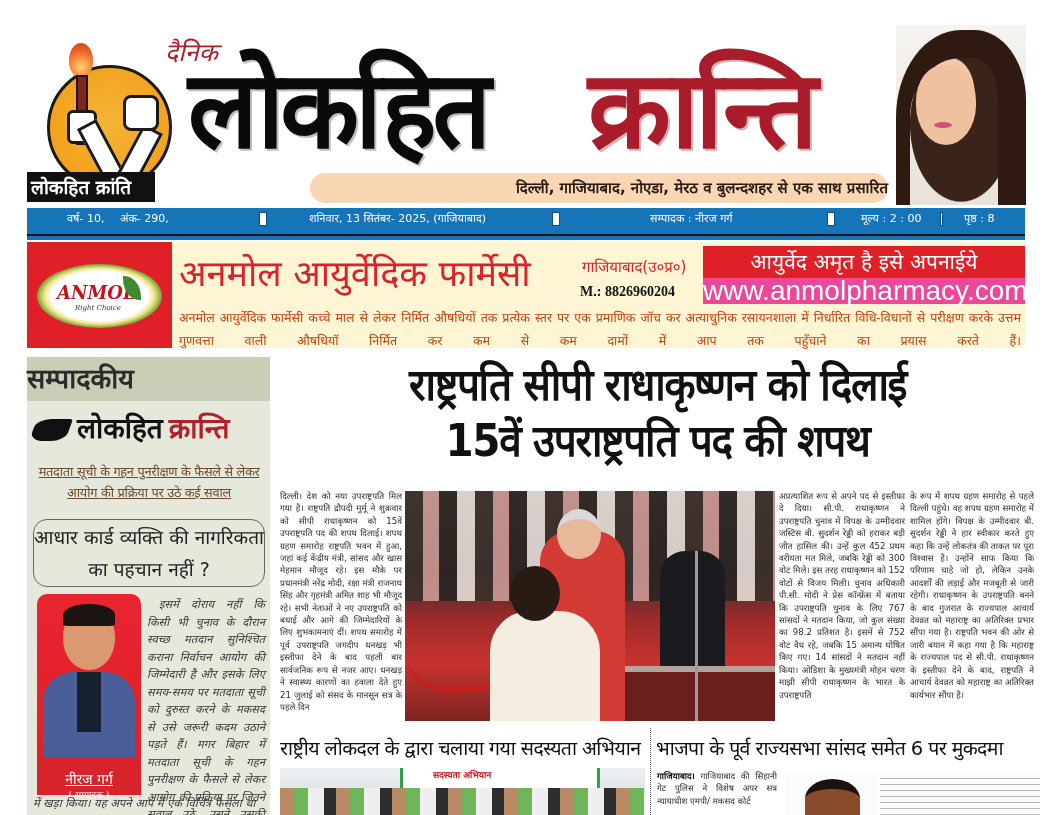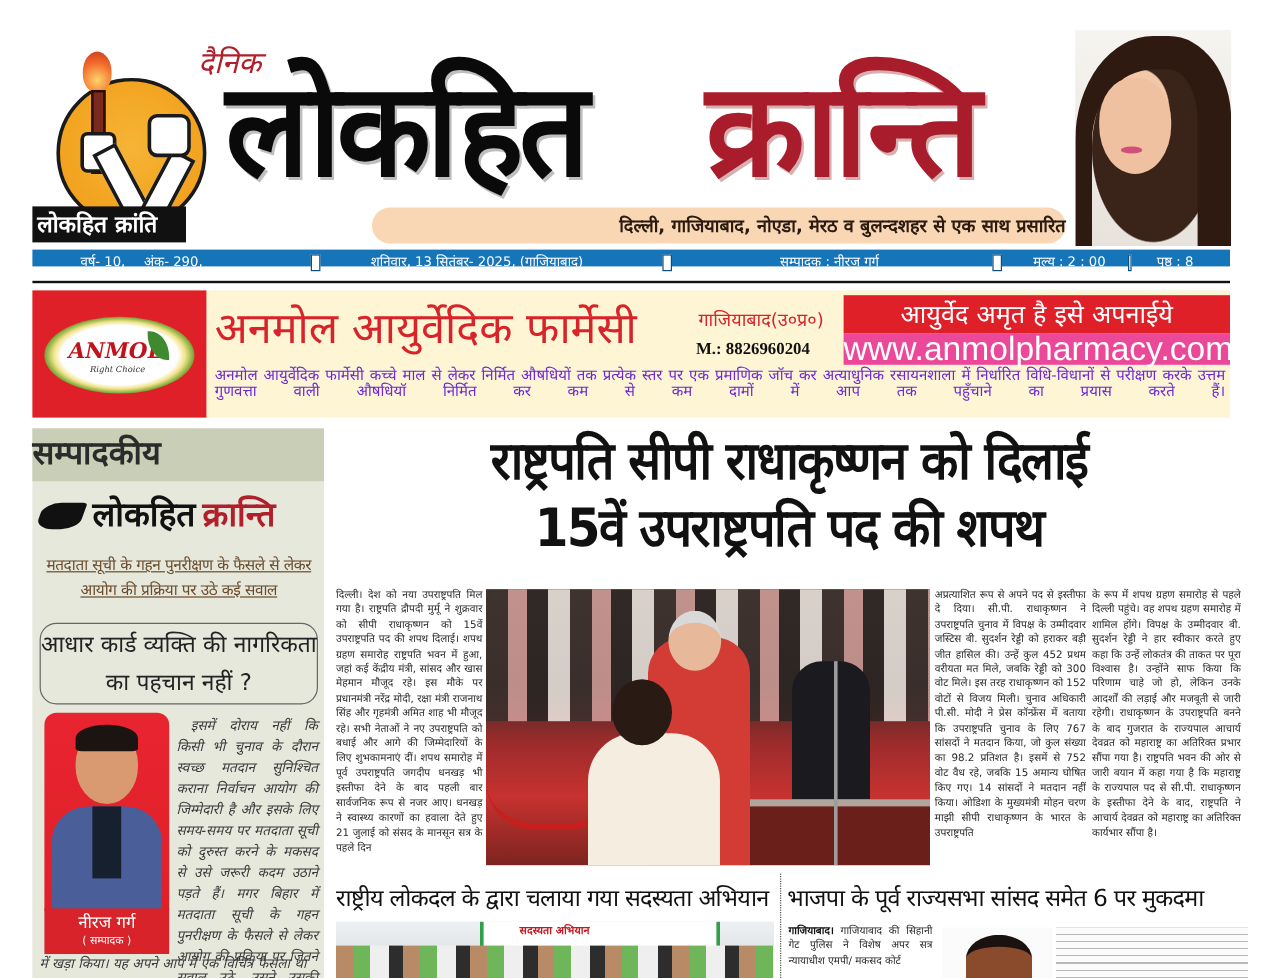--- a/index.html
+++ b/index.html
@@ -34,61 +34,61 @@
   .celebrity { position: absolute; left: 896px; top: 25px; width: 130px; height: 180px; overflow: hidden;
     background: radial-gradient(ellipse at 42% 38%, #f2c8a8 0 22%, transparent 23%),
                 radial-gradient(ellipse at 50% 55%, #3a2318 0 55%, transparent 56%),
                 linear-gradient(180deg, #f6f4f0 0%, #e7e2db 100%); }
   .celebrity .face { position: absolute; left: 20px; top: 40px; width: 60px; height: 80px; border-radius: 45% 45% 50% 50%; background: #efc1a0; }
   .celebrity .lips { position: absolute; left: 38px; top: 97px; width: 18px; height: 6px; border-radius: 50%; background: #d0507a; }
   .celebrity .hair { position: absolute; left: 0; top: 5px; width: 130px; height: 175px; border-radius: 50% 40% 0 0;
     border: 28px solid #2f1a12; border-bottom: none; border-left-width: 14px; }
 
   
-  .info-bar { position: absolute; left: 27px; top: 208px; width: 998px; height: 14px; background: #1674b8; color: #fff;
+  .info-bar { position: absolute; left: 27px; top: 208px; width: 998px; height: 32px; background: #1674b8; color: #fff;
     font-size: 11px; line-height: 22px; }
   .info-bar span { position: absolute; top: 0; white-space: nowrap; }
   .info-sep { position: absolute; top: 4px; width: 8px; height: 14px; background: #fff; border: 1px solid #0c4f83; }
   .rule-black { position: absolute; left: 27px; top: 234px; width: 998px; height: 2px; background: #111; }
 
   
   .ad { position: absolute; left: 27px; top: 242px; width: 998px; height: 106px; background: #fdf5d4; }
   .ad-logo-box { position: absolute; left: 0; top: 0; width: 145px; height: 106px; background: #e02028; }
   .ad-logo-oval { position: absolute; left: 10px; top: 22px; width: 125px; height: 64px; border-radius: 50%;
     background: radial-gradient(ellipse, #ffffff 0 55%, #f2e38a 62%, #7aa83a 70%, #c9a52a 76%, #e02028 82%); }
   .ad-logo-text { position: absolute; left: 30px; top: 40px; font-family: "DejaVu Serif", serif; font-style: italic; font-weight: bold; font-size: 18px; color: #c0141c; }
   .ad-logo-leaf { position: absolute; left: 96px; top: 34px; width: 18px; height: 24px; background: #3f8a2f; border-radius: 0 90% 0 90%; }
   .ad-logo-sub { position: absolute; left: 48px; top: 62px; font-size: 7px; font-style: italic; color: #333; font-family: "DejaVu Serif", serif; }
   .ad-name { position: absolute; left: 152px; top: 6px; font-size: 36px; color: #d8232a; white-space: nowrap; font-family: "DejaVu Sans", sans-serif; }
   .ad-city { position: absolute; left: 555px; top: 14px; font-size: 15px; color: #d8232a; white-space: nowrap; }
   .ad-phone { position: absolute; left: 553px; top: 42px; font-family: Liberation Serif, serif; font-weight: bold; font-size: 14px; color: #111; }
   .ad-slogan { position: absolute; left: 676px; top: 4px; width: 322px; height: 32px; background: #e02028; color: #fff; font-size: 21px; line-height: 32px; text-align: center; white-space: nowrap; }
   .ad-web { position: absolute; left: 676px; top: 36px; width: 322px; height: 26px; background: #ec4899; color: #fff;
     font-family: "Liberation Sans", sans-serif; font-size: 28px; line-height: 26px; text-align: center; }
-  .ad-desc { position: absolute; left: 152px; top: 64px; width: 842px; font-size: 12.5px; line-height: 13px; color: #6d28d9; font-family: "DejaVu Serif", serif; text-align: justify; text-align-last: justify; }
+  .ad-desc { position: absolute; left: 152px; top: 64px; width: 842px; font-size: 12.5px; line-height: 23px; color: #c2410c; font-family: "DejaVu Serif", serif; text-align: justify; text-align-last: justify; }
 
   
   .editorial { position: absolute; left: 27px; top: 357px; width: 243px; height: 458px; background: #e6e8dc; }
   .ed-head { position: absolute; left: 0; top: 0; width: 243px; height: 44px; background: #c9cfb6; 
     font-size: 27px; font-weight: bold; line-height: 44px; color: #2b2b2b; }
   .ed-brand { position: absolute; left: 6px; top: 52px; height: 40px; white-space: nowrap; font-weight: bold; font-size: 28px; line-height: 40px; }
   .ed-pen { display: inline-block; width: 36px; height: 22px; background: #111; border-radius: 40% 10% 40% 40%; transform: skewX(-20deg); vertical-align: middle; margin-right: 8px; }
   .ed-brand .blk { color: #111; }
   .ed-brand .red { color: #b01f2a; margin-left: 6px; }
   .ed-sub { position: absolute; left: 6px; top: 104px; width: 232px; font-size: 12.8px; line-height: 21px; color: #6a4b2c; text-decoration: underline; text-align: center; letter-spacing: -0.3px; }
   .ed-q { position: absolute; left: 6px; top: 162px; width: 232px; height: 68px; border: 1.5px solid #666; border-radius: 14px;
     text-align: center; font-size: 19px; line-height: 32px; color: #222; padding-top: 1px; }
   .ed-photo { position: absolute; left: 10px; top: 237px; width: 104px; height: 165px; border-radius: 10px 10px 0 0; overflow: hidden;
     background: linear-gradient(180deg, #e82430 0%, #e02028 100%); }
   .ed-photo .head { position: absolute; left: 26px; top: 14px; width: 52px; height: 62px; border-radius: 46% 46% 50% 50%; background: #d99a72; }
   .ed-photo .hair { position: absolute; left: 26px; top: 10px; width: 52px; height: 22px; border-radius: 50% 50% 10% 10%; background: #1c1410; }
   .ed-photo .suit { position: absolute; left: 6px; top: 78px; width: 92px; height: 87px; border-radius: 30px 30px 0 0; background: #4a5f9a; }
   .ed-photo .shirt { position: absolute; left: 40px; top: 78px; width: 24px; height: 60px; background: #17202e; }
   .ed-name { position: absolute; left: 10px; top: 400px; width: 104px; height: 38px; background: #d8232a; color: #fff; text-align: center; }
-  .ed-name .n { font-size: 14px; line-height: 20px; display: block; padding-top: 2px; }
+  .ed-name .n { font-size: 14px; line-height: 20px; display: block; padding-top: 12px; text-decoration: underline; }
   .ed-name .r { font-size: 9px; line-height: 13px; display: block; }
   .ed-body { position: absolute; left: 120px; top: 239px; width: 118px; font-size: 11.3px; line-height: 17.5px; color: #3a3a3a; text-align: justify; font-style: italic; text-indent: 12px; font-family: "DejaVu Serif", serif; }
   .ed-body2 { position: absolute; left: 6px; top: 438px; width: 232px; font-size: 11.3px; line-height: 17.5px; color: #3a3a3a; font-style: italic; font-family: "DejaVu Serif", serif; white-space: nowrap; overflow: hidden; }
 
   
   .lead-head { position: absolute; left: 275px; top: 357px; width: 765px; text-align: center; font-weight: bold; color: #111; }
   .lead-head .l1 { display: block; font-size: 44px; line-height: 56px; letter-spacing: -1.5px; transform: scaleX(0.92); }
   .lead-head .l2 { display: block; font-size: 44px; line-height: 56px; letter-spacing: -1.5px; transform: scaleX(0.92); }
   .col-text { position: absolute; font-size: 8.6px; line-height: 12.4px; color: #2a2a2a; text-align: justify; font-family: "DejaVu Sans", sans-serif; }
   .col1 { left: 280px; top: 490px; width: 122px; }

